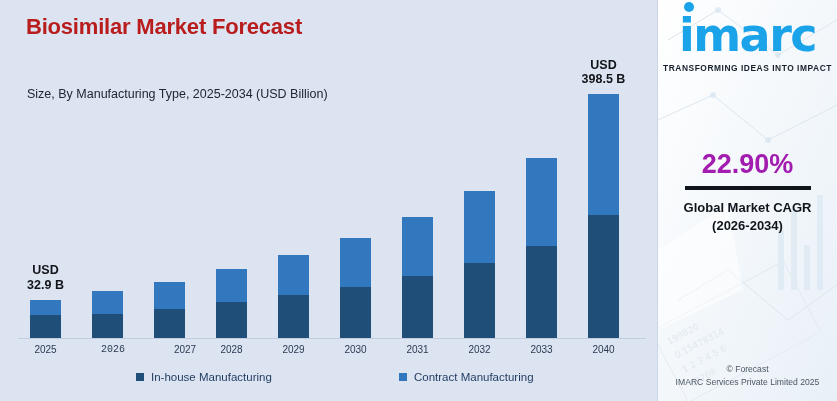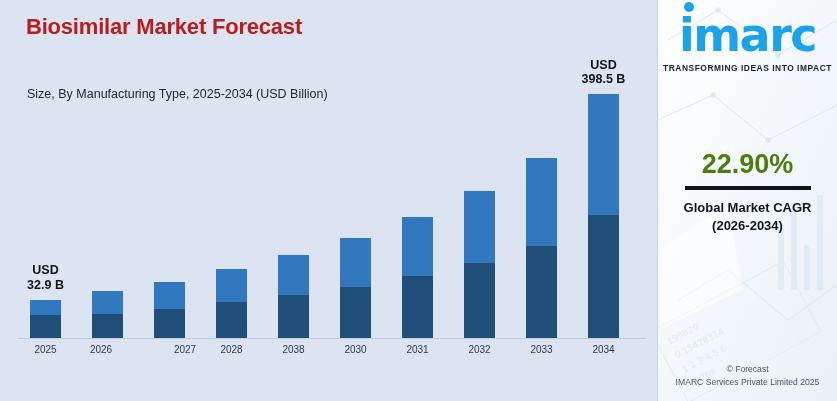--- a/index.html
+++ b/index.html
@@ -157,21 +157,21 @@
   .cagr-block {
     position: absolute;
     left: 0; top: 150px;
     width: 179px;
     text-align: center;
     z-index: 3;
   }
   .cagr-value {
     font-size: 27px;
     font-weight: bold;
-    color: #4d7c0f;
+    color: #a21caf;
     line-height: 1.1;
   }
   .cagr-rule {
     width: 126px; height: 4px;
     background: #10151c;
     margin: 6px auto 9px auto;
   }
   .cagr-label {
     font-size: 13px;
     font-weight: bold;
@@ -220,36 +220,36 @@
           <div class="bar-value">
             <span class="unit">USD</span>
             <span class="unit">32.9 B</span>
           </div>
         </div>
         <div class="x-label" style="left: 14.5px;">2025</div>
         <div class="bar-group" style="left: 92px; height: 46.8517px;">
           <div class="seg seg-top" style="height: 22.3821px; background: rgb(49, 120, 190);"></div>
           <div class="seg seg-bottom" style="height: 24.4696px; background: rgb(31, 78, 121);"></div>
         </div>
-        <div class="x-label" style="left: 70px;">2026</div>
+        <div class="x-label" style="left: 82px; font-family: Liberation Mono, monospace;">2026</div>
         <div class="bar-group" style="left: 154px; height: 56.4772px;">
           <div class="seg seg-top" style="height: 27.2529px; background: rgb(49, 120, 190);"></div>
           <div class="seg seg-bottom" style="height: 29.2243px; background: rgb(31, 78, 121);"></div>
         </div>
         <div class="x-label" style="left: 154px;">2027</div>
         <div class="bar-group" style="left: 216px; height: 68.538px;">
           <div class="seg seg-top" style="height: 32.8194px; background: rgb(49, 120, 190);"></div>
           <div class="seg seg-bottom" style="height: 35.7186px; background: rgb(31, 78, 121);"></div>
         </div>
         <div class="x-label" style="left: 200.5px;">2028</div>
         <div class="bar-group" style="left: 278px; height: 82.8023px;">
           <div class="seg seg-top" style="height: 40.2414px; background: rgb(49, 120, 190);"></div>
           <div class="seg seg-bottom" style="height: 42.5608px; background: rgb(31, 78, 121);"></div>
         </div>
-        <div class="x-label" style="left: 262.5px;">2038</div>
+        <div class="x-label" style="left: 262.5px;">2029</div>
         <div class="bar-group" style="left: 340px; height: 100.314px;">
           <div class="seg seg-top" style="height: 49.403px; background: rgb(49, 120, 190);"></div>
           <div class="seg seg-bottom" style="height: 50.9106px; background: rgb(31, 78, 121);"></div>
         </div>
         <div class="x-label" style="left: 324.5px;">2030</div>
         <div class="bar-group" style="left: 402px; height: 120.956px;">
           <div class="seg seg-top" style="height: 59.0285px; background: rgb(49, 120, 190);"></div>
           <div class="seg seg-bottom" style="height: 61.9278px; background: rgb(31, 78, 121);"></div>
         </div>
         <div class="x-label" style="left: 386.5px;">2031</div>
@@ -264,23 +264,33 @@
         </div>
         <div class="x-label" style="left: 510.5px; text-align: center;">2033</div>
         <div class="bar-group" style="left: 588px; height: 244px;">
           <div class="seg seg-top" style="height: 121.188px; background: rgb(49, 120, 190);"></div>
           <div class="seg seg-bottom" style="height: 122.812px; background: rgb(31, 78, 121);"></div>
           <div class="bar-value">
             <span class="unit">USD</span>
             <span class="unit">398.5 B</span>
           </div>
         </div>
-        <div class="x-label" style="left: 572.5px;">2034</div>
+        <div class="x-label" style="left: 572.5px;">2040</div>
       </div>
 
+    <div class="legend">
+      <div class="legend-item i0">
+        <span class="legend-swatch" id="sw0" style="background: rgb(31, 78, 121);"></span>
+        <span>In-house Manufacturing</span>
+      </div>
+      <div class="legend-item i1">
+        <span class="legend-swatch" id="sw1" style="background: rgb(49, 120, 190);"></span>
+        <span>Contract Manufacturing</span>
+      </div>
+    </div>
   </div>
 
   <div class="divider"></div>
 
   <div class="brand-panel">
     <div class="brand-bg">
       <svg width="179" height="401" viewBox="0 0 179 401" xmlns="http://www.w3.org/2000/svg">
         <defs>
           <linearGradient id="g1" x1="0" y1="0" x2="1" y2="1">
             <stop offset="0%" stop-color="#ffffff"></stop>

